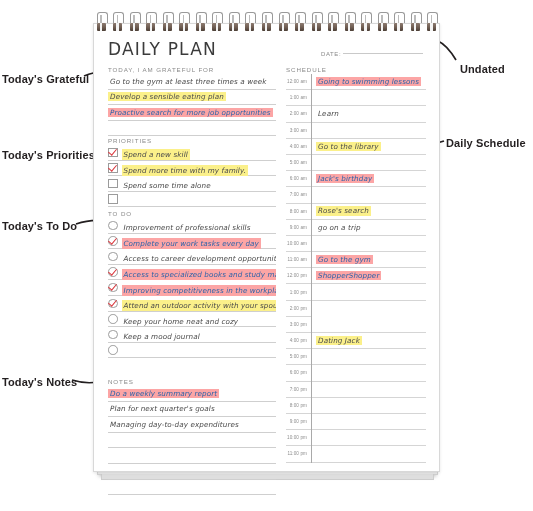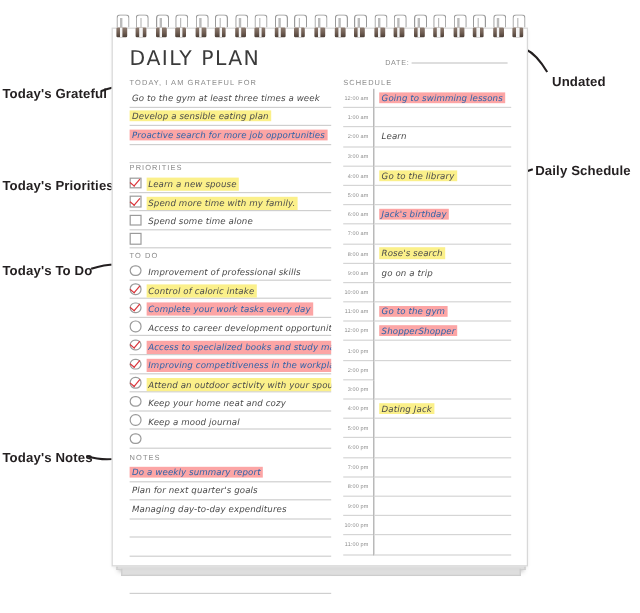--- a/index.html
+++ b/index.html
@@ -276,45 +276,41 @@
           </div>
           <div class="line">
             <span class="hand dark"></span>
           </div>
         </div>
 
       <div class="sec-head" style="left:0;top:114px;">PRIORITIES</div>
       <div style="position:absolute;left:0;top:122px;width:168px;" id="priorities-list">
           <div class="line">
             <span class="chk tick"></span>
-            <span class="txtwrap"><span class="hand dark hl-yellow">Learn a new spouse</span></span>
+            <span class="txtwrap"><span class="hand dark hl-yellow">Spend a new skill</span></span>
           </div>
           <div class="line">
             <span class="chk tick"></span>
             <span class="txtwrap"><span class="hand dark hl-yellow">Spend more time with my family.</span></span>
           </div>
           <div class="line">
             <span class="chk"></span>
             <span class="txtwrap"><span class="hand dark">Spend some time alone</span></span>
           </div>
           <div class="line">
             <span class="chk"></span>
             <span class="txtwrap"><span class="hand dark"></span></span>
           </div>
         </div>
 
       <div class="sec-head" style="left:0;top:187px;">TO DO</div>
       <div style="position:absolute;left:0;top:195px;width:168px;" id="todo-list">
           <div class="line">
             <span class="rad"></span>
             <span class="txtwrap"><span class="hand dark">Improvement of professional skills</span></span>
-          </div>
-          <div class="line">
-            <span class="rad tick"></span>
-            <span class="txtwrap"><span class="hand dark hl-yellow">Control of caloric intake</span></span>
           </div>
           <div class="line">
             <span class="rad tick"></span>
             <span class="txtwrap"><span class="hand blue hl-blue">Complete your work tasks every day</span></span>
           </div>
           <div class="line">
             <span class="rad"></span>
             <span class="txtwrap"><span class="hand dark">Access to career development opportunities</span></span>
           </div>
           <div class="line">

